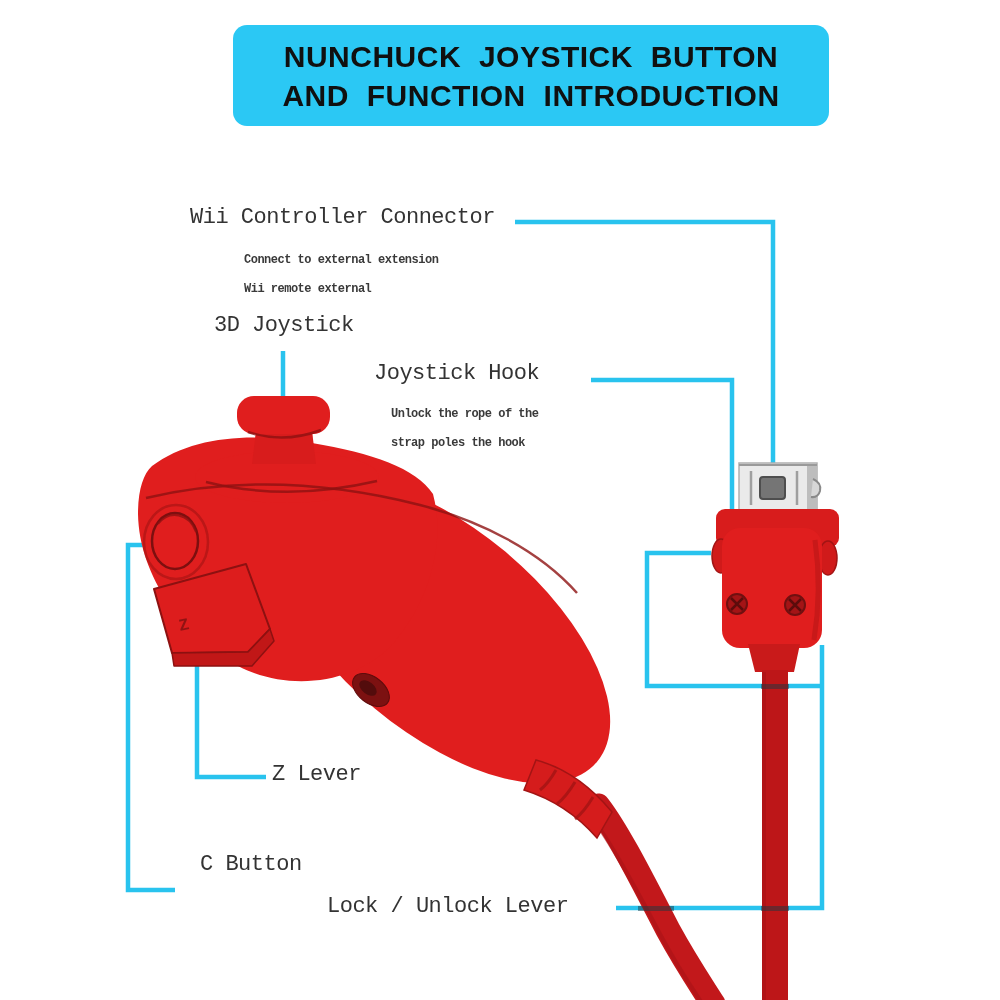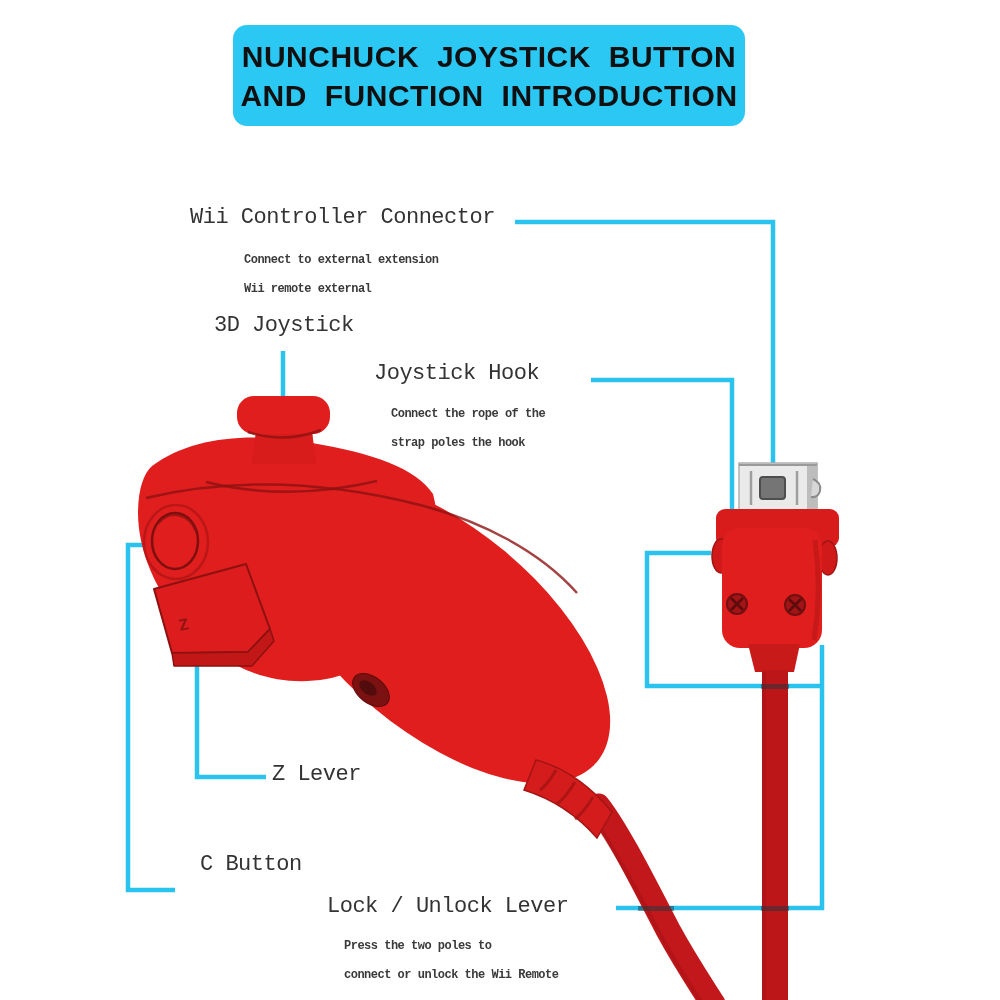--- a/index.html
+++ b/index.html
@@ -7,21 +7,21 @@
     --callout-cyan:#29c3ee;
     --body-red:#e01e1e;
     --cable-red:#c2181b;
     --metal-silver:#eaeaea;
     --text-dark:#333333;
     --banner-text:#101010;
   }
   html,body{margin:0;padding:0;background:#ffffff;}
   .stage{position:relative;width:1000px;height:1000px;background:#ffffff;overflow:hidden;
          font-family:"Liberation Mono", monospace;}
-  .banner{position:absolute;left:233px;top:25px;width:512px;height:101px;
+  .banner{position:absolute;left:233px;top:25px;width:596px;height:101px;
           background:var(--banner-bg);border-radius:14px;
           display:flex;flex-direction:column;align-items:center;justify-content:center;gap:6px;}
   .banner div{font-family:"Liberation Sans", sans-serif;font-weight:700;font-size:30px;
               letter-spacing:.5px;word-spacing:9px;color:var(--banner-text);white-space:nowrap;line-height:1.1;}
   .lbl{position:absolute;font-weight:400;font-size:22px;color:var(--text-dark);white-space:nowrap;letter-spacing:-.5px;}
   .sub{position:absolute;font-weight:700;font-size:12px;color:#3a3a3a;white-space:nowrap;line-height:29px;letter-spacing:-.5px;}
   .lbl-wcc{left:190px;top:205px;}   .sub-wcc{left:244px;top:246px;}
   .lbl-joystick{left:214px;top:313px;}
   .lbl-hook{left:374px;top:361px;}  .sub-hook{left:391px;top:400px;}
   .lbl-z{left:272px;top:762px;}
@@ -146,27 +146,23 @@
   <div class="lbl lbl-wcc">Wii Controller Connector</div>
   <div class="sub sub-wcc">
     <div>Connect to external extension</div>
     <div>Wii remote external</div>
   </div>
 
   <div class="lbl lbl-joystick">3D Joystick</div>
 
   <div class="lbl lbl-hook">Joystick Hook</div>
   <div class="sub sub-hook">
-    <div>Connect the rope of the</div>
+    <div>Unlock the rope of the</div>
     <div>strap poles the hook</div>
   </div>
 
   <div class="lbl lbl-z">Z Lever</div>
 
   <div class="lbl lbl-c">C Button</div>
 
   <div class="lbl lbl-lever">Lock / Unlock Lever</div>
-  <div class="sub sub-lever">
-    <div>Press the two poles to</div>
-    <div>connect or unlock the Wii Remote</div>
-  </div>
 
 </div>
 
 </body></html>

